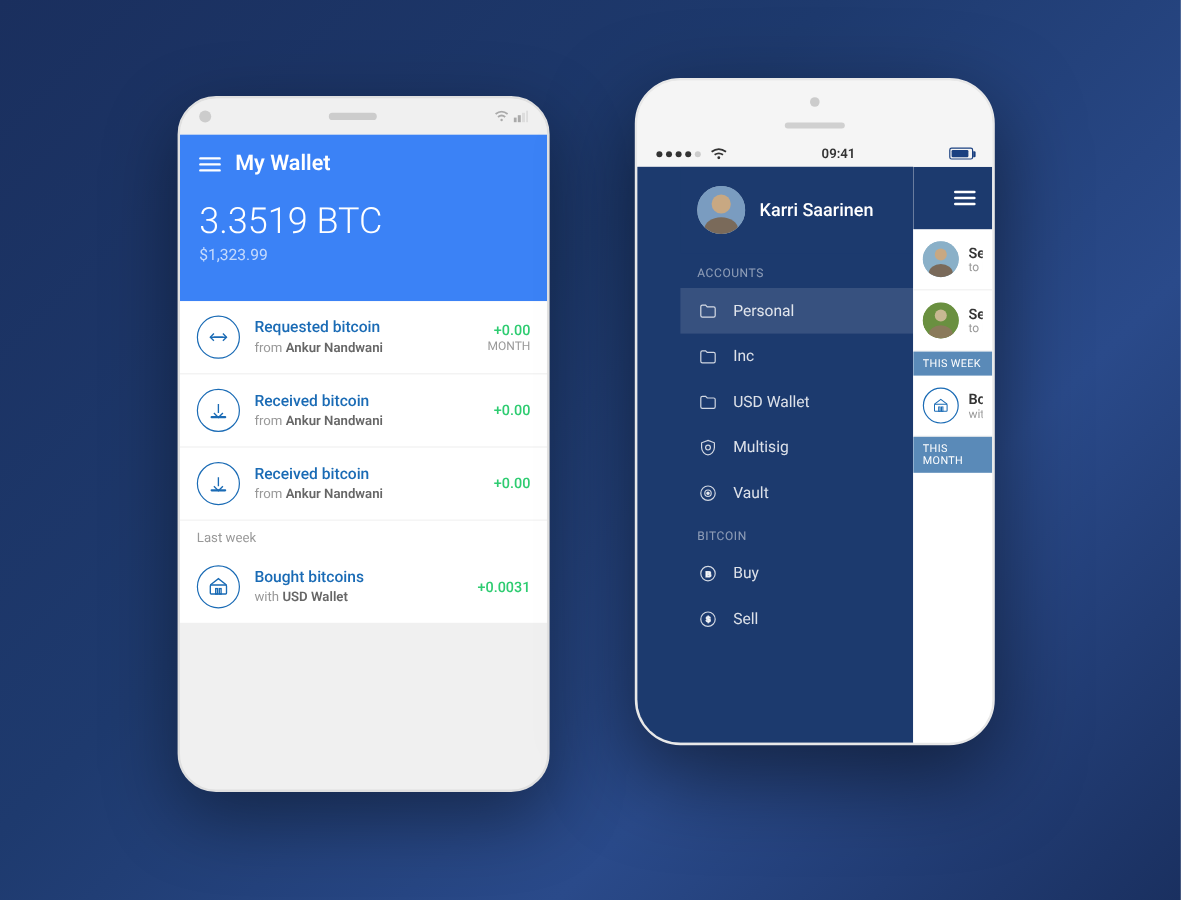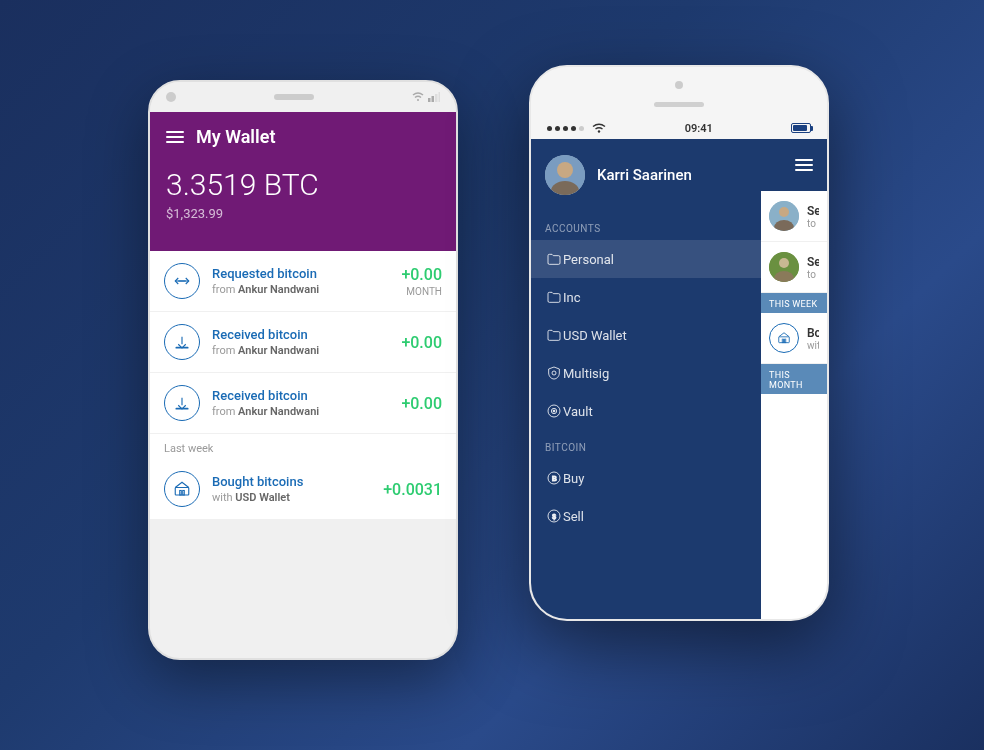--- a/index.html
+++ b/index.html
@@ -68,21 +68,21 @@
       color: #aaa;
     }
 
     .android-screen {
       height: calc(100% - 30px);
       overflow: hidden;
     }
 
     
     .app-header {
-      background: #701a75;
+      background: #3b82f6;
       padding: 14px 16px 30px;
       color: white;
     }
 
     .app-header-top {
       display: flex;
       align-items: center;
       gap: 12px;
       margin-bottom: 20px;
     }
@@ -172,21 +172,21 @@
     .tx-sub span {
       font-weight: 600;
       color: #666;
     }
 
     .tx-amount-col {
       text-align: right;
     }
 
     .tx-amount {
-      font-size: 16px;
+      font-size: 12px;
       color: #2ecc71;
       font-weight: 500;
     }
 
     .tx-status {
       font-size: 10px;
       color: #999;
       margin-top: 2px;
     }
 
@@ -310,20 +310,21 @@
       display: flex;
     }
 
     
     .sidebar-panel {
       width: 230px;
       background: #1c3a6e;
       height: 100%;
       overflow: hidden;
       flex-shrink: 0;
+      padding-left: 36px;
     }
 
     .sidebar-user {
       display: flex;
       align-items: center;
       gap: 12px;
       padding: 16px 14px;
       background: #1c3a6e;
     }
 
@@ -346,21 +347,21 @@
       padding: 12px 14px 6px;
       font-size: 10px;
       color: rgba(255,255,255,0.5);
       letter-spacing: 0.5px;
       text-transform: uppercase;
     }
 
     .sidebar-item {
       display: flex;
       align-items: center;
-      gap: 0;
+      gap: 12px;
       padding: 10px 14px;
       cursor: pointer;
       color: rgba(255,255,255,0.85);
       font-size: 13px;
     }
 
     .sidebar-item.active {
       background: rgba(255,255,255,0.12);
     }
 

